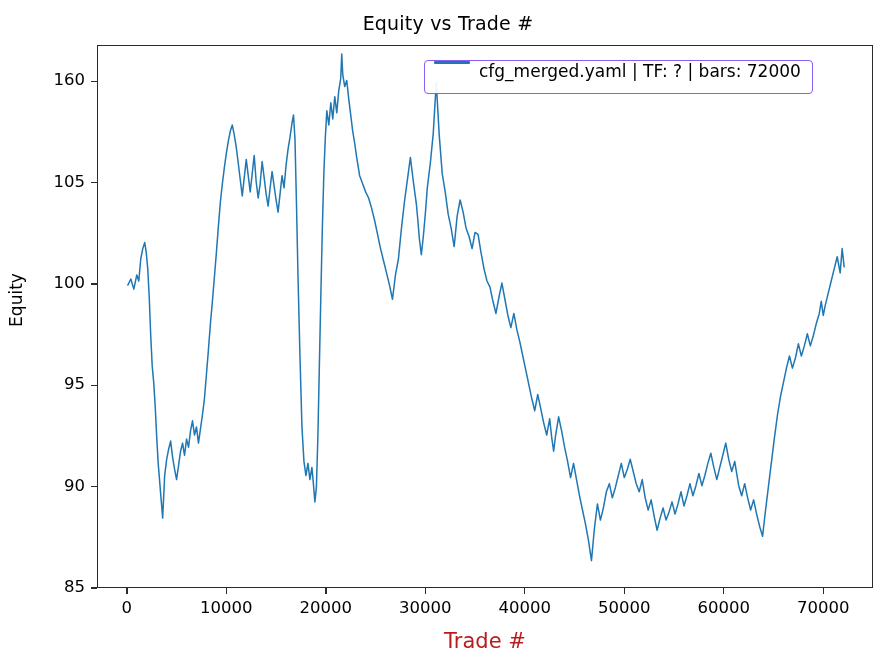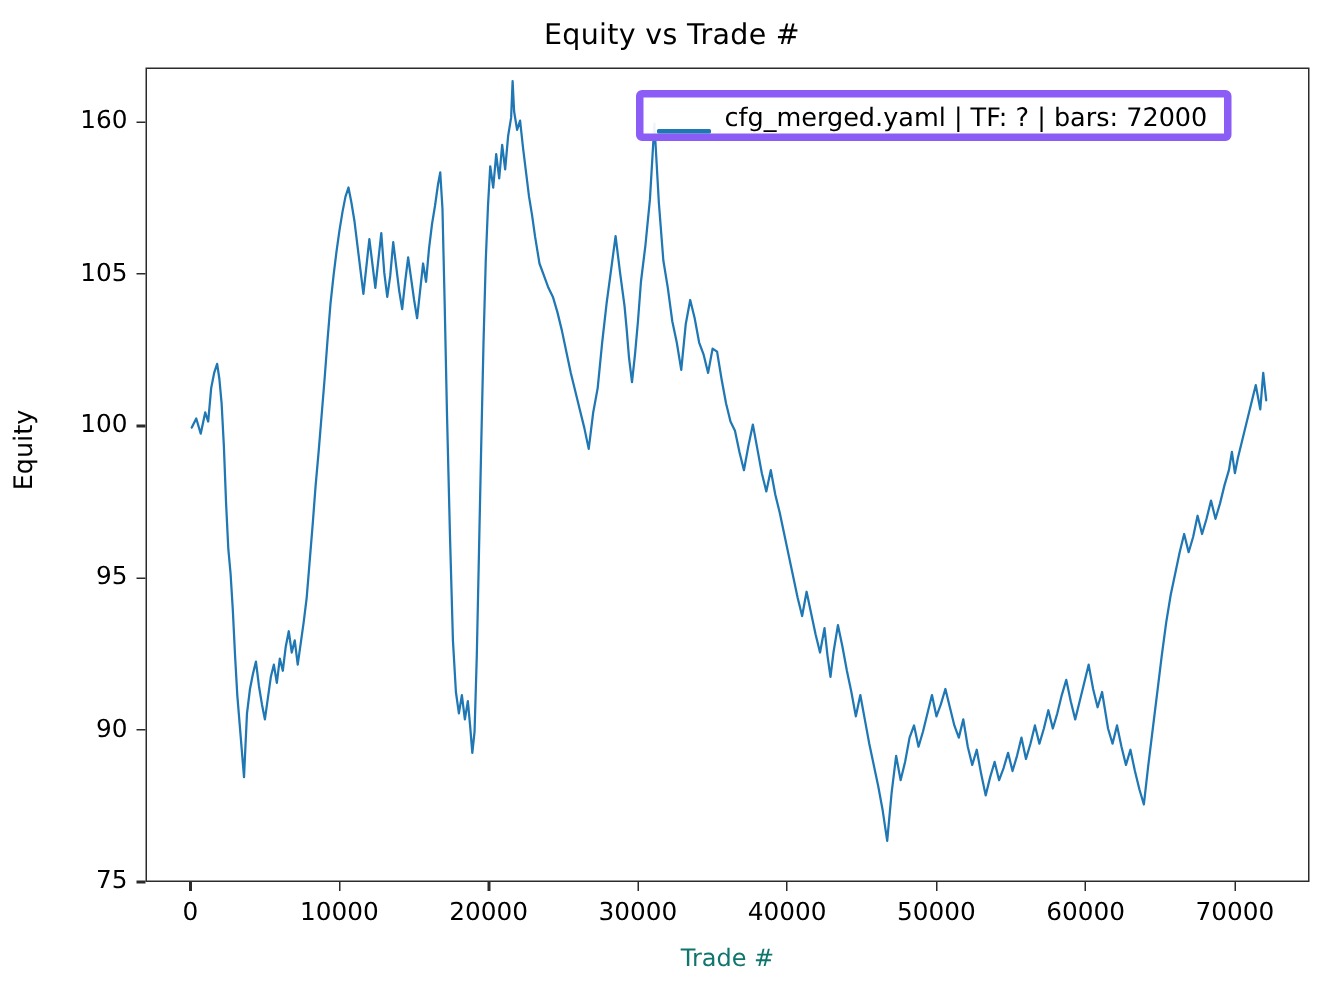--- a/index.html
+++ b/index.html
@@ -79,45 +79,45 @@
     color: #000000;
     white-space: nowrap;
     transform: translateX(-50%);
   }
   #xlabel {
     position: absolute;
     left: 97px;
     top: 629px;
     width: 776px;
     text-align: center;
-    font-size: 16px;
-    color: #0f766e;
+    font-size: 21px;
+    color: #b91c1c;
   }
   #ylabel {
     position: absolute;
     left: -24px;
     top: 290px;
     width: 80px;
     text-align: center;
     font-size: 17px;
     color: #000000;
     transform: rotate(-90deg);
     transform-origin: center center;
   }
   #legend {
     position: absolute;
     left: 424px;
     top: 60px;
     height: 34px;
     box-sizing: border-box;
-    border: 5px solid #8b5cf6;
+    border: 1px solid #8b5cf6;
     border-radius: 4px;
     background: rgba(255,255,255,0.92);
     display: flex;
-    align-items: flex-end;
+    align-items: flex-start;
     padding: 0 11px 0 9px;
     gap: 9px;
   }
   #legend-swatch {
     width: 36px;
     height: 3px;
     background: #1f77b4;
     flex: 0 0 auto;
     border-radius: 1px;
   }
@@ -139,21 +139,21 @@
   <div id="xlabel">Trade #</div>
 
   <div id="plot-area">
     <svg id="series-svg" viewBox="0 0 776 543" preserveAspectRatio="none">
       <polyline id="equity-polyline" fill="none" stroke="#1f77b4" stroke-width="1.5" stroke-linejoin="round" stroke-linecap="round" points="29.85,239.08 32.83,233.00 35.82,243.13 38.80,228.95 40.79,235.03 42.78,212.74 44.77,202.61 46.76,196.53 48.25,206.66 49.74,222.87 51.24,251.24 52.73,289.74 54.22,320.13 55.71,336.34 57.21,360.65 58.70,391.04 60.19,417.38 61.68,435.62 63.17,453.85 64.67,472.09 66.66,429.54 68.65,413.33 70.64,403.20 72.63,395.09 74.62,411.30 76.61,423.46 78.59,433.59 80.58,419.41 82.57,405.22 84.56,397.12 86.55,409.28 88.54,393.07 90.53,401.17 92.52,384.96 94.51,374.83 96.50,389.01 98.49,380.91 100.48,397.12 102.47,382.94 104.46,368.75 106.45,352.54 108.44,328.23 110.43,303.92 112.42,277.58 114.41,255.29 116.40,230.98 118.39,206.66 120.38,180.32 122.37,156.01 124.36,137.78 126.35,121.57 128.34,107.38 130.33,95.23 132.32,85.10 134.31,79.02 136.30,89.15 138.29,101.31 140.28,117.51 142.27,133.72 144.26,149.93 146.25,131.70 148.24,113.46 150.23,129.67 152.22,145.88 154.21,127.65 156.19,109.41 158.18,135.75 160.17,151.96 162.16,137.78 164.15,115.49 166.14,131.70 168.13,147.91 170.12,160.06 172.11,141.83 174.10,125.62 176.09,139.80 178.08,153.99 180.07,166.14 182.06,147.91 184.05,129.67 186.04,141.83 188.03,119.54 190.02,103.33 192.01,91.18 194.00,76.99 195.49,68.89 196.98,93.20 198.48,158.04 199.97,228.95 201.96,310.00 203.95,380.91 205.94,415.35 207.93,429.54 209.92,417.38 211.91,433.59 213.90,421.43 215.39,437.64 216.88,455.88 218.37,441.69 219.87,391.04 221.36,320.13 222.85,249.21 224.34,182.35 225.84,127.65 227.33,91.18 228.82,64.84 230.81,79.02 232.80,56.73 234.79,72.94 236.78,50.65 238.77,66.86 240.76,44.57 242.75,32.42 243.74,8.10 244.74,28.37 246.73,40.52 248.72,34.44 250.71,52.68 252.70,68.89 254.69,85.10 256.68,97.25 258.67,111.44 261.65,129.67 264.64,137.78 267.62,145.88 270.61,151.96 273.59,162.09 276.57,174.25 279.56,188.43 282.54,202.61 285.53,214.77 288.51,226.93 291.50,239.08 294.48,253.26 297.47,228.95 300.45,212.74 303.44,182.35 306.42,156.01 309.41,133.72 312.39,111.44 315.37,135.75 318.36,158.04 319.85,174.25 321.34,192.48 323.33,208.69 325.32,190.46 327.31,168.17 329.30,141.83 332.29,117.51 335.27,87.12 338.26,36.47 341.24,89.15 344.23,127.65 347.21,145.88 350.19,168.17 353.18,182.35 356.16,200.59 359.15,170.19 362.13,153.99 365.12,166.14 368.10,182.35 371.09,190.46 374.07,202.61 377.06,186.40 380.04,188.43 383.03,206.66 386.01,222.87 388.99,235.03 391.98,241.11 394.96,255.29 397.95,267.45 400.93,251.24 403.92,237.06 406.90,253.26 409.89,269.47 412.87,281.63 415.86,267.45 418.84,283.66 421.83,295.81 424.81,310.00 427.79,324.18 430.78,338.36 433.76,352.54 436.75,364.70 439.73,348.49 442.72,362.68 445.70,376.86 448.69,389.01 451.67,372.81 453.66,391.04 455.65,405.22 457.64,389.01 460.63,370.78 463.61,384.96 466.59,401.17 469.58,415.35 472.56,431.56 475.55,417.38 478.53,433.59 481.52,449.80 484.50,463.98 487.49,478.16 490.47,494.37 493.46,514.63 496.44,482.22 499.43,457.90 502.41,474.11 505.39,461.96 508.38,445.75 511.36,437.64 514.35,451.82 517.33,441.69 520.32,429.54 523.30,417.38 526.29,431.56 529.27,423.46 532.26,413.33 535.24,425.49 538.23,437.64 541.21,445.75 544.19,433.59 547.18,451.82 550.16,463.98 553.15,453.85 556.13,470.06 559.12,484.24 562.10,472.09 565.09,461.96 568.07,474.11 571.06,466.01 574.04,455.88 577.03,468.03 580.01,457.90 582.99,445.75 585.98,459.93 588.96,449.80 591.95,437.64 594.93,449.80 597.92,439.67 600.90,427.51 603.89,439.67 606.87,429.54 609.86,417.38 612.84,407.25 615.83,421.43 618.81,433.59 621.79,421.43 624.78,409.28 627.76,397.12 630.75,413.33 633.73,425.49 636.72,415.35 638.71,427.51 640.70,439.67 643.68,449.80 646.67,437.64 649.65,451.82 652.64,463.98 655.62,453.85 658.61,468.03 661.59,480.19 664.57,490.32 667.56,463.98 670.54,439.67 673.53,415.35 676.51,391.04 679.50,368.75 682.48,350.52 685.47,336.34 688.45,322.15 691.44,310.00 694.42,322.15 697.41,312.02 700.39,297.84 703.37,310.00 706.36,299.87 709.34,287.71 712.33,299.87 715.31,289.74 718.30,277.58 721.28,267.45 723.27,255.29 725.26,269.47 727.25,259.34 730.24,247.19 733.22,235.03 736.21,222.87 739.19,210.72 742.17,226.93 744.16,202.61 746.15,220.85"></polyline>
     </svg>
   </div>
 
   <div id="ticks-layer">
       <div class="tick-mark-y" style="position: absolute; left: 91px; top: 587.3px;"></div>
-      <div class="ytick-label" style="position: absolute; left: 11px; width: 74px; top: 577px;">75</div>
+      <div class="ytick-label" style="position: absolute; left: 11px; width: 74px; top: 577px;">85</div>
       <div class="tick-mark-y" style="position: absolute; left: 91px; top: 485.994px;"></div>
       <div class="ytick-label" style="position: absolute; left: 11px; width: 74px; top: 475.694px;">90</div>
       <div class="tick-mark-y" style="position: absolute; left: 91px; top: 384.688px;"></div>
       <div class="ytick-label" style="position: absolute; left: 11px; width: 74px; top: 374.388px;">95</div>
       <div class="tick-mark-y" style="position: absolute; left: 91px; top: 283.382px;"></div>
       <div class="ytick-label" style="position: absolute; left: 11px; width: 74px; top: 273.082px;">100</div>
       <div class="tick-mark-y" style="position: absolute; left: 91px; top: 182.076px;"></div>
       <div class="ytick-label" style="position: absolute; left: 11px; width: 74px; top: 171.776px;">105</div>
       <div class="tick-mark-y" style="position: absolute; left: 91px; top: 80.7701px;"></div>
       <div class="ytick-label" style="position: absolute; left: 11px; width: 74px; top: 70.4701px;">160</div>

